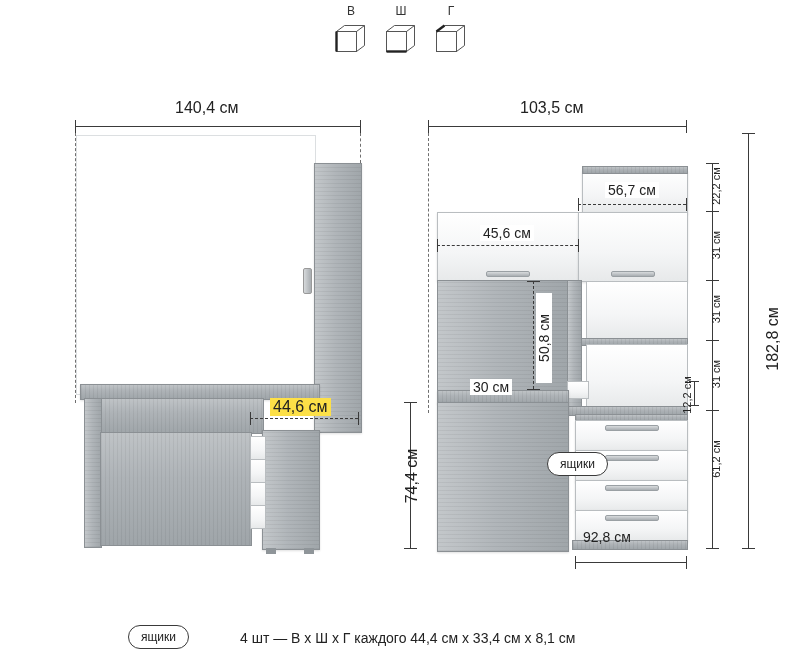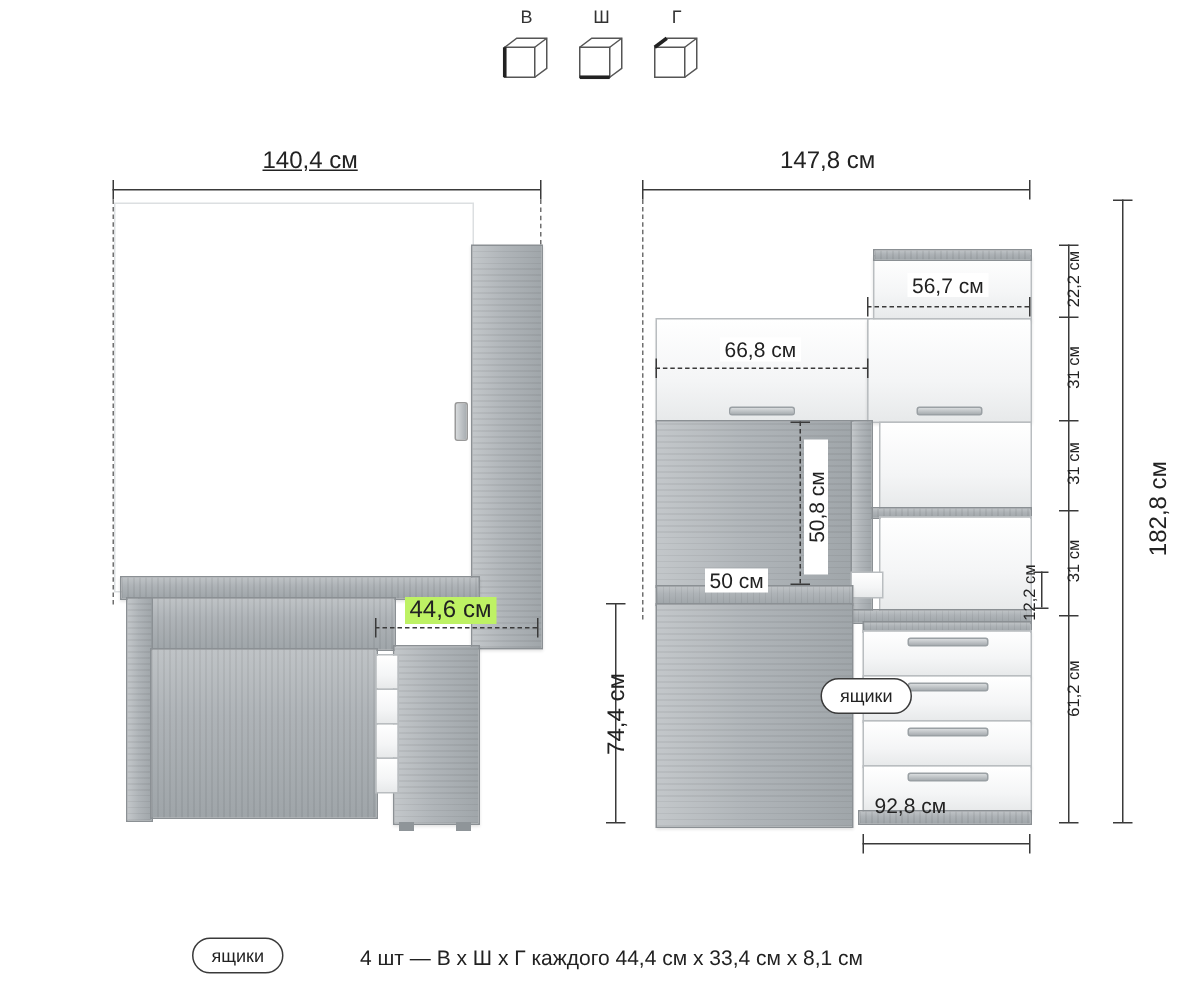--- a/index.html
+++ b/index.html
@@ -126,21 +126,21 @@
             <rect x="2.5" y="9.5" width="20" height="20"></rect>
             <path d="M2.5 9.5 L10.5 3.5 L30.5 3.5 L30.5 23.5 L22.5 29.5"></path>
             <path d="M22.5 9.5 L30.5 3.5"></path>
           </g>
           <path d="M2.5 9.5 L10.5 3.5" stroke="#222" stroke-width="2.4" fill="none"></path>
         </svg>
       </div>
     </div>
   </div>
 
-  <div class="dim big abs" style="left:175px;top:99px;text-decoration:underline;">140,4 см</div>
+  <div class="dim big abs" style="left:175px;top:99px;">140,4 см</div>
   <div class="hline" style="left:75px;top:126px;width:285px;"></div>
   <div class="vline" style="left:75px;top:120px;height:13px;"></div>
   <div class="vline" style="left:360px;top:120px;height:13px;"></div>
 
   <div class="vline thin vdash" style="left:75px;top:133px;height:270px;"></div>
   <div class="vline thin vdash" style="left:360px;top:133px;height:30px;"></div>
 
   <div class="whiteboard abs" style="left:76px;top:135px;width:238px;height:258px;"></div>
 
   <div class="wood-v abs shadow" style="left:314px;top:163px;width:46px;height:268px;"></div>
@@ -154,26 +154,26 @@
   <div class="wood abs" style="left:100px;top:432px;width:150px;height:112px;"></div>
 
   <div class="wood-v abs shadow" style="left:262px;top:430px;width:56px;height:118px;"></div>
   <div class="white abs" style="left:250px;top:436px;width:14px;height:22px;"></div>
   <div class="white abs" style="left:250px;top:459px;width:14px;height:22px;"></div>
   <div class="white abs" style="left:250px;top:482px;width:14px;height:22px;"></div>
   <div class="white abs" style="left:250px;top:505px;width:14px;height:22px;"></div>
   <div class="abs" style="left:266px;top:548px;width:10px;height:6px;background:#8f9599;"></div>
   <div class="abs" style="left:304px;top:548px;width:10px;height:6px;background:#8f9599;"></div>
 
-  <div class="dim big abs" style="left:270px;top:398px;background:#bef264;padding:0 3px;">44,6 см</div>
+  <div class="dim big abs" style="left:270px;top:398px;background:#fde047;padding:0 3px;">44,6 см</div>
   <div class="hline dash" style="left:250px;top:418px;width:108px;"></div>
   <div class="vline" style="left:250px;top:412px;height:13px;"></div>
   <div class="vline" style="left:358px;top:412px;height:13px;"></div>
 
-  <div class="dim big abs" style="left:520px;top:99px;">147,8 см</div>
+  <div class="dim big abs" style="left:520px;top:99px;">103,5 см</div>
   <div class="hline" style="left:428px;top:126px;width:258px;"></div>
   <div class="vline" style="left:428px;top:120px;height:13px;"></div>
   <div class="vline" style="left:686px;top:120px;height:13px;"></div>
   <div class="vline thin vdash" style="left:428px;top:133px;height:280px;"></div>
 
   <div class="vline" style="left:748px;top:133px;height:415px;"></div>
   <div class="hline" style="left:742px;top:133px;width:13px;"></div>
   <div class="hline" style="left:742px;top:548px;width:13px;"></div>
   <div class="dim big abs vert rot-90" style="left:713px;top:330px;width:120px;text-align:center;">182,8 см</div>
 
@@ -197,21 +197,21 @@
   <div class="dim abs" style="left:605px;top:182px;background:#fff;padding:0 3px;">56,7 см</div>
   <div class="hline dash" style="left:578px;top:204px;width:108px;"></div>
   <div class="vline" style="left:578px;top:198px;height:13px;"></div>
   <div class="vline" style="left:686px;top:198px;height:13px;"></div>
 
   <div class="white abs shadow" style="left:437px;top:212px;width:141px;height:68px;"></div>
   <div class="handle" style="left:486px;top:271px;width:42px;"></div>
   <div class="white abs shadow" style="left:578px;top:212px;width:108px;height:68px;"></div>
   <div class="handle" style="left:611px;top:271px;width:42px;"></div>
 
-  <div class="dim abs" style="left:480px;top:225px;background:#fff;padding:0 3px;">66,8 см</div>
+  <div class="dim abs" style="left:480px;top:225px;background:#fff;padding:0 3px;">45,6 см</div>
   <div class="hline dash" style="left:437px;top:245px;width:141px;"></div>
   <div class="vline" style="left:437px;top:239px;height:13px;"></div>
   <div class="vline" style="left:578px;top:239px;height:13px;"></div>
 
   <div class="wood-v abs" style="left:437px;top:280px;width:130px;height:110px;"></div>
 
   <div class="white abs" style="left:586px;top:281px;width:100px;height:57px;"></div>
   <div class="wood abs" style="left:580px;top:338px;width:106px;height:6px;"></div>
   <div class="white abs" style="left:586px;top:344px;width:100px;height:62px;"></div>
   <div class="wood-v abs" style="left:567px;top:280px;width:13px;height:130px;"></div>
@@ -223,21 +223,21 @@
   <div class="hline" style="left:527px;top:389px;width:13px;"></div>
 
   <div class="dim small abs vert rot-90" style="left:664px;top:389px;width:46px;text-align:center;">12,2 см</div>
   <div class="vline" style="left:694px;top:381px;height:24px;"></div>
   <div class="hline" style="left:689px;top:381px;width:10px;"></div>
   <div class="hline" style="left:689px;top:405px;width:10px;"></div>
   <div class="white abs" style="left:567px;top:381px;width:20px;height:16px;"></div>
 
   <div class="wood abs shadow" style="left:437px;top:390px;width:130px;height:12px;"></div>
 
-  <div class="dim abs" style="left:470px;top:379px;background:#fff;padding:0 3px;">50 см</div>
+  <div class="dim abs" style="left:470px;top:379px;background:#fff;padding:0 3px;">30 см</div>
 
   <div class="wood-v abs shadow" style="left:437px;top:402px;width:130px;height:148px;"></div>
 
   <div class="wood abs" style="left:575px;top:414px;width:111px;height:6px;"></div>
   <div class="white abs shadow" style="left:575px;top:420px;width:111px;height:30px;"></div>
   <div class="handle" style="left:605px;top:425px;width:52px;"></div>
   <div class="white abs shadow" style="left:575px;top:450px;width:111px;height:30px;"></div>
   <div class="handle" style="left:605px;top:455px;width:52px;"></div>
   <div class="white abs shadow" style="left:575px;top:480px;width:111px;height:30px;"></div>
   <div class="handle" style="left:605px;top:485px;width:52px;"></div>

